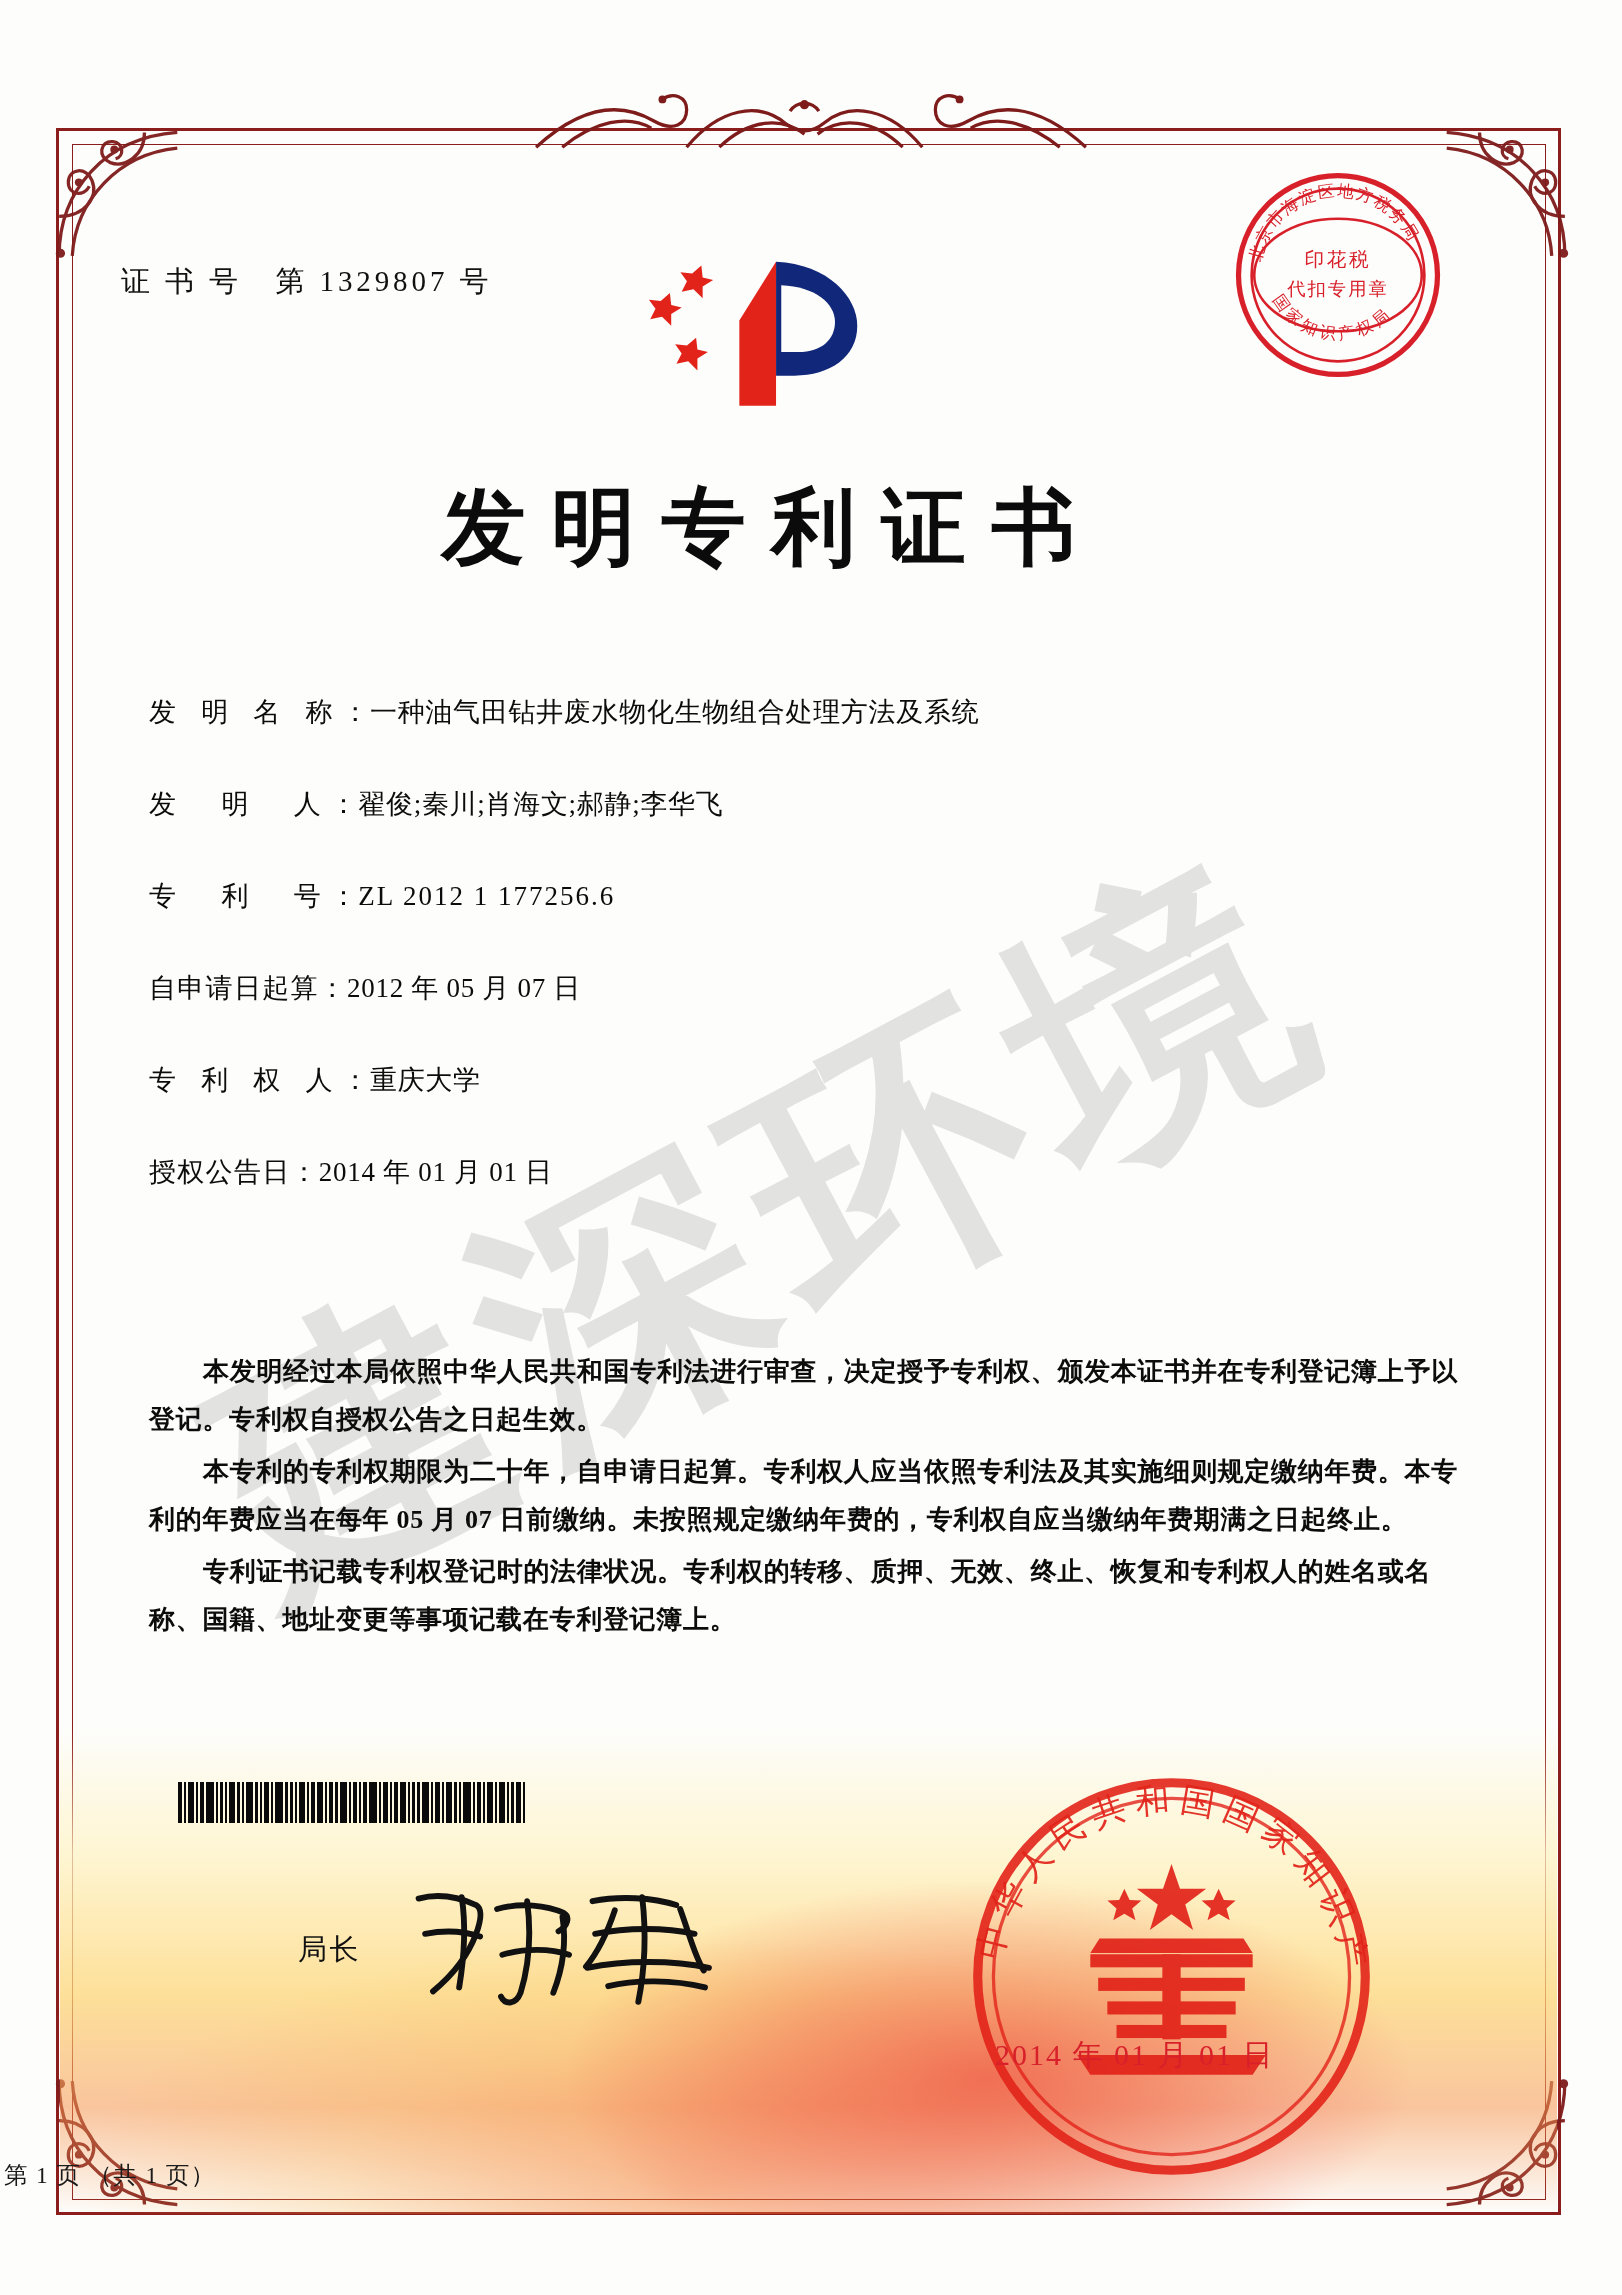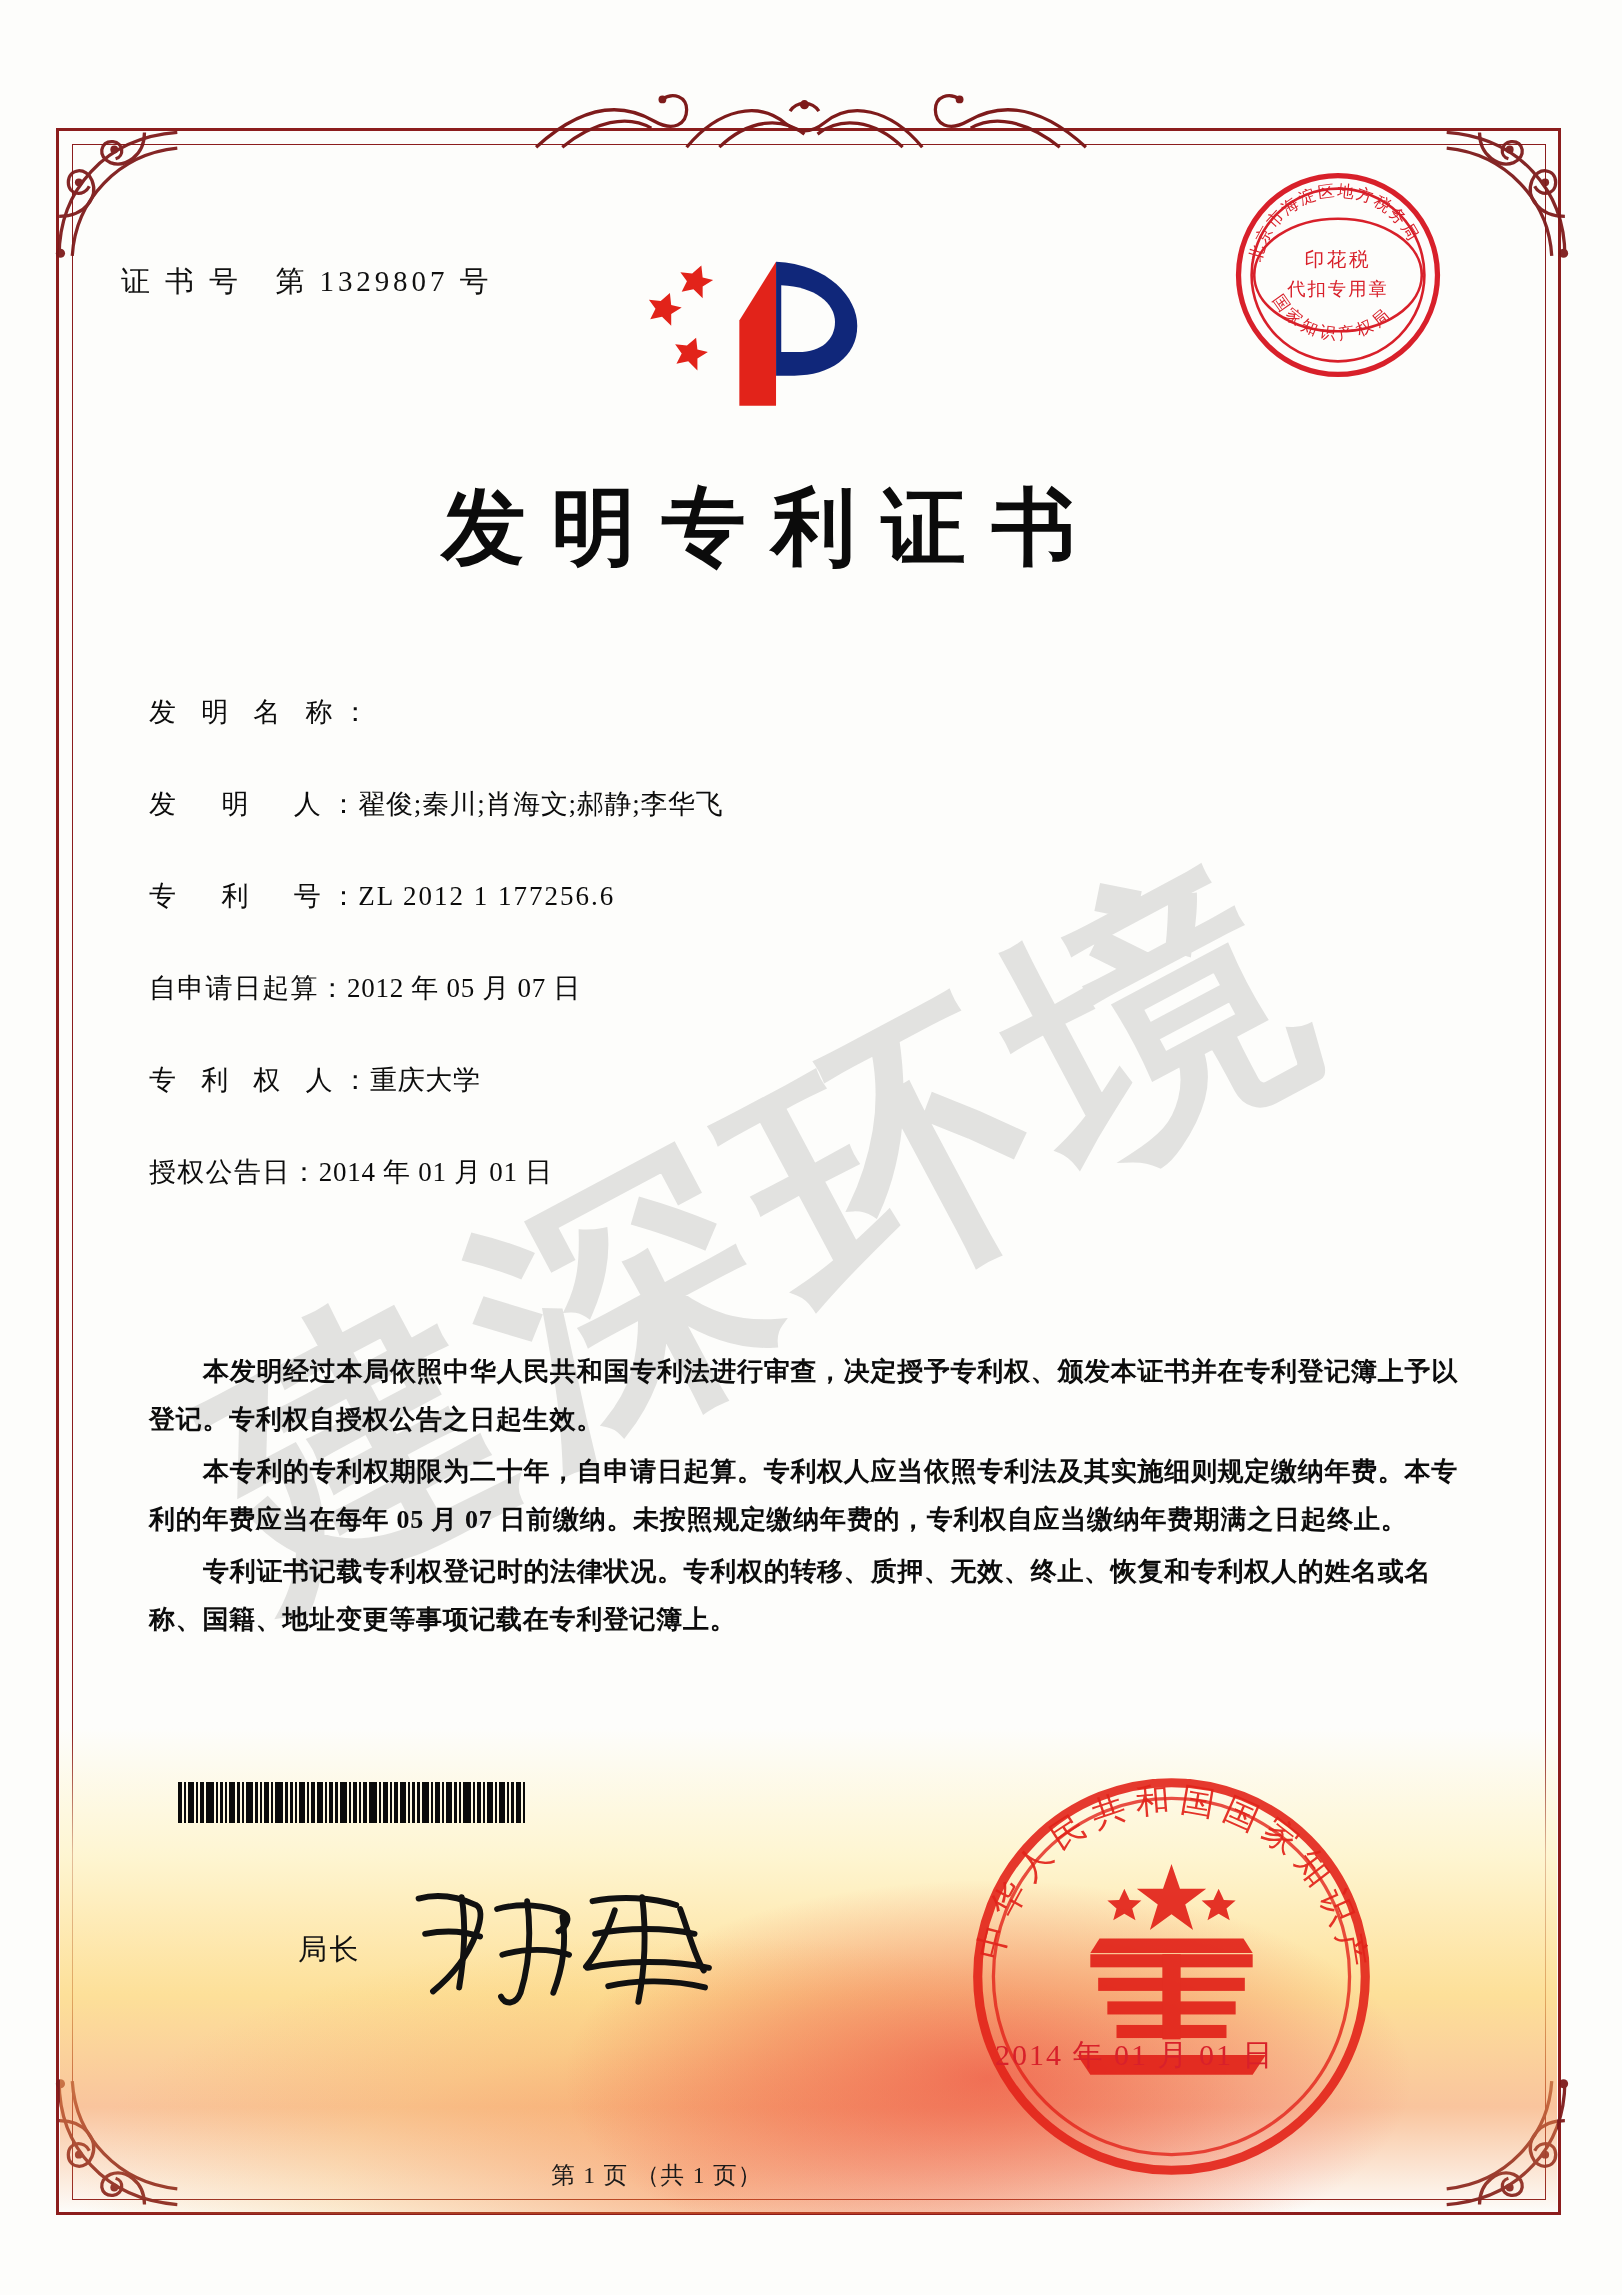--- a/index.html
+++ b/index.html
@@ -217,24 +217,24 @@
     left: 995px;
     top: 2035px;
     font-size: 30px;
     letter-spacing: 2px;
     color: #d8202a;
     white-space: nowrap;
   }
 
   .page-footer {
     position: absolute;
-    left: 12px;
+    left: 4px;
     top: 2159px;
     width: 1290px;
-    text-align: center;
+    text-align: left;
     font-size: 23.6px;
     color: #1a1a1a;
     letter-spacing: 1.3px;
   }
 
   
   .watermark {
     position: absolute;
     left: 111px;
     top: 772px;
@@ -370,20 +370,21 @@
   </svg>
 
   <div class="main-title">发明专利证书</div>
 
   <div class="watermark">建深环境</div>
 
   <div class="fields">
     <div class="field-row">
       <span class="field-label">发 明 名 称</span>
       <span class="field-colon">：</span>
+      <span class="field-value">一种油气田钻井废水物化生物组合处理方法及系统</span>
     </div>
     <div class="field-row">
       <span class="field-label">发　明　人</span>
       <span class="field-colon">：</span>
       <span class="field-value">翟俊;秦川;肖海文;郝静;李华飞</span>
     </div>
     <div class="field-row">
       <span class="field-label">专　利　号</span>
       <span class="field-colon">：</span>
       <span class="field-value mono">ZL 2012 1 177256.6</span>

